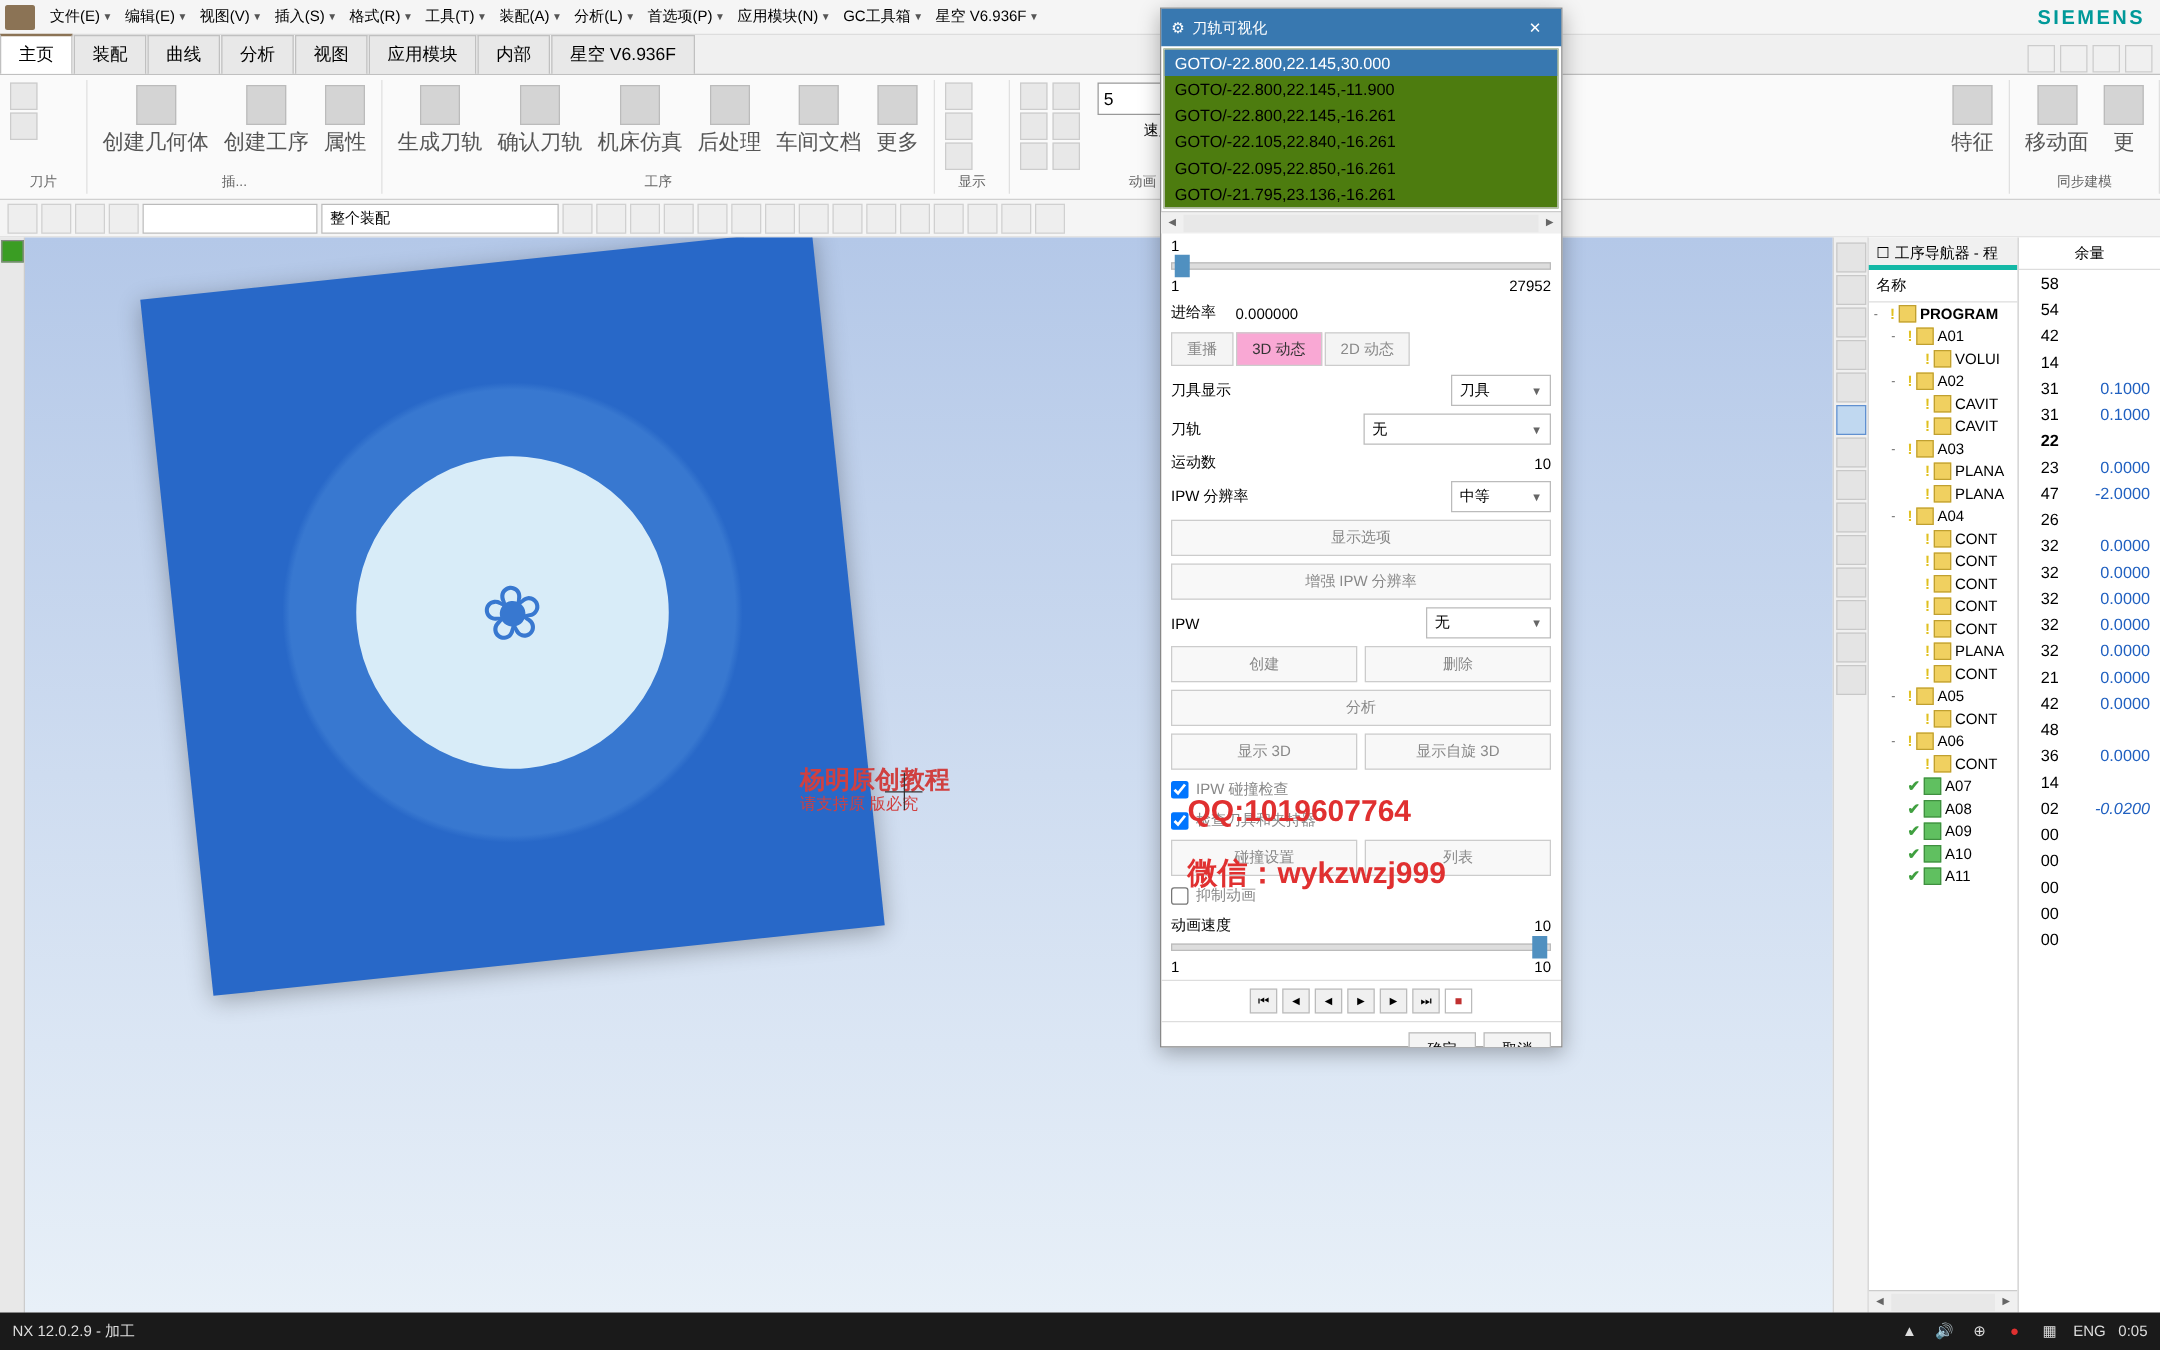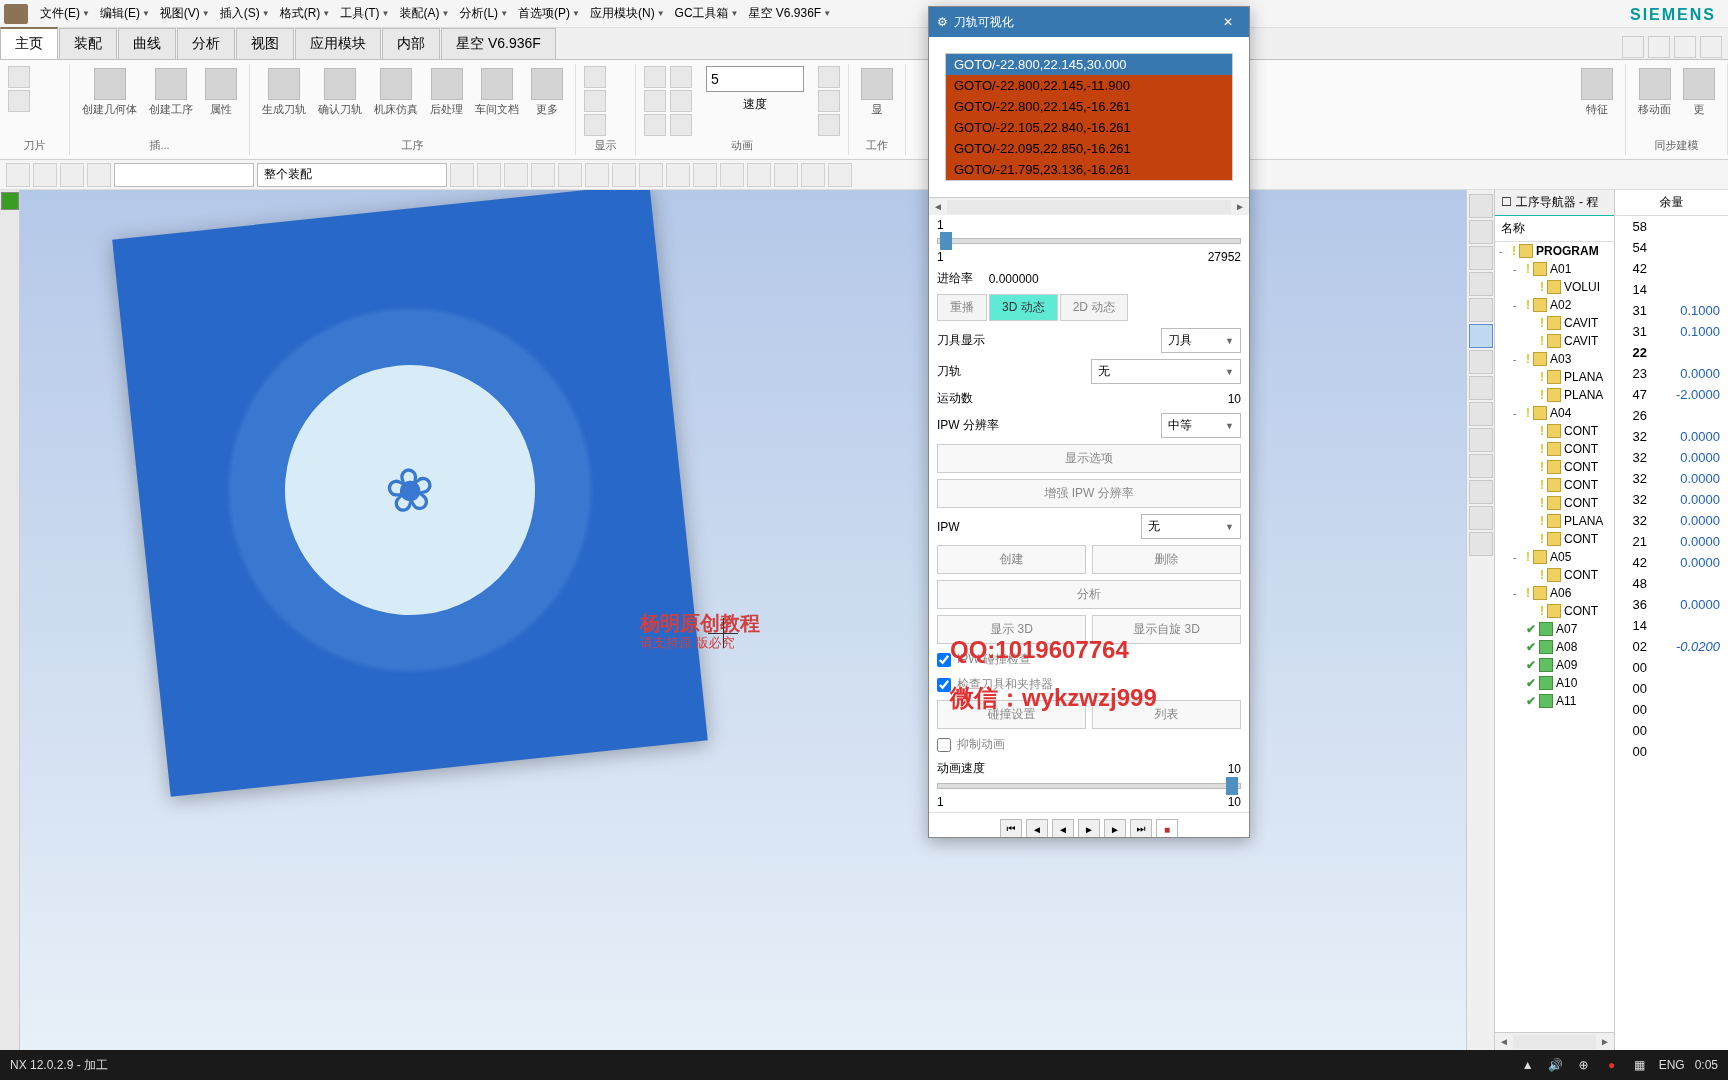--- a/index.html
+++ b/index.html
@@ -11,21 +11,21 @@
 .siemens{position:absolute;right:12px;top:6px;color:#009999;font-weight:bold;font-size:16px;letter-spacing:2px}
 .tabbar{height:32px;background:#f0f0f0;display:flex;align-items:flex-end;border-bottom:1px solid #c0c0c0}
 .tabbar .tab{padding:6px 14px;background:#e8e8e8;border:1px solid #c0c0c0;border-bottom:none;margin-right:1px;cursor:pointer;font-size:14px}
 .tabbar .tab.active{background:#fff;border-top:2px solid #8b7355}
 .ribbon{height:100px;background:#fafafa;border-bottom:1px solid #d0d0d0;display:flex;padding:4px 0}
 .ribbon-group{border-right:1px solid #e0e0e0;padding:2px 8px;display:flex;flex-direction:column;justify-content:space-between;position:relative}
 .ribbon-group .group-label{font-size:11px;color:#666;text-align:center;margin-top:auto}
 .ribbon-group .tools{display:flex;gap:4px;flex:1}
 .ribbon-btn{display:flex;flex-direction:column;align-items:center;padding:2px 4px;cursor:pointer;min-width:40px}
 .ribbon-btn .icon{width:32px;height:32px;background:#d4d4d4;border:1px solid #bbb;margin-bottom:2px}
-.ribbon-btn span{font-size:11px;color:#555;white-space:nowrap}
+.ribbon-btn span{font-size:17px;color:#555;white-space:nowrap}
 .ribbon-small-col{display:flex;flex-direction:column;gap:2px}
 .ribbon-small-btn{width:22px;height:22px;background:#e8e8e8;border:1px solid #ccc;cursor:pointer}
 .speed-input{width:98px;height:26px;border:1px solid #999;padding:2px 4px;font-size:14px}
 .qat{height:30px;background:#f5f5f5;display:flex;align-items:center;padding:2px 6px;gap:3px;border-bottom:1px solid #ddd}
 .qat-btn{width:24px;height:24px;background:#eee;border:1px solid #d0d0d0;cursor:pointer}
 .qat-combo{width:190px;height:24px;border:1px solid #bbb;padding:2px 6px}
 .main-area{position:absolute;top:190px;left:0;right:0;bottom:30px;display:flex}
 .tab-strip-left{width:20px;background:#e8e8e8;border-right:1px solid #ccc}
 .tab-strip-left .mini-tab{width:18px;height:18px;background:#3a9d23;margin:2px auto;border:1px solid #888}
 .viewport{flex:1;background:linear-gradient(#b4c8e8,#e8f0f8);position:relative;overflow:hidden}
@@ -35,44 +35,44 @@
 .watermark1{position:absolute;left:620px;top:420px;color:#d04040;font-size:20px;font-weight:bold}
 .watermark2{position:absolute;left:620px;top:444px;color:#d04040;font-size:13px}
 .crosshair{position:absolute;left:688px;top:428px;width:30px;height:30px;pointer-events:none}
 .crosshair::before,.crosshair::after{content:"";position:absolute;background:#333}
 .crosshair::before{left:50%;top:0;width:1px;height:100%}
 .crosshair::after{top:50%;left:0;height:1px;width:100%}
 .side-toolbar{width:28px;background:#f0f0f0;border-left:1px solid #ccc;display:flex;flex-direction:column;gap:2px;padding:4px 2px}
 .side-toolbar .tbtn{width:24px;height:24px;background:#e4e4e4;border:1px solid #c8c8c8}
 .side-toolbar .tbtn.active{background:#c0d8f0;border-color:#6090d0}
 .nav-panel{width:120px;background:#fff;border-left:1px solid #ccc;display:flex;flex-direction:column}
-.nav-header{height:26px;background:#f0f0f0;padding:4px 6px;border-bottom:1px solid #14b8a6;font-size:12px;white-space:nowrap;overflow:hidden}
+.nav-header{height:26px;background:#f0f0f0;padding:4px 6px;border-bottom:4px solid #14b8a6;font-size:12px;white-space:nowrap;overflow:hidden}
 .nav-col-header{height:26px;padding:4px 6px;border-bottom:1px solid #ddd;font-size:12px}
 .nav-tree{flex:1;overflow:auto;font-size:12px}
 .tree-item{padding:2px 4px;display:flex;align-items:center;gap:3px;white-space:nowrap;cursor:pointer}
 .tree-item .exp{width:10px;color:#666;font-size:10px}
 .tree-item .ficon{width:14px;height:14px;background:#f0d060;border:1px solid #c0a030;display:inline-block}
 .tree-item .ficon.green{background:#60c060;border-color:#409040}
 .tree-item .status{color:#e0c020;font-weight:bold}
 .tree-item .status.ok{color:#40a040}
 .dialog{position:absolute;left:928px;top:6px;width:322px;background:#fff;border:1px solid #888;box-shadow:0 4px 16px rgba(0,0,0,0.3);z-index:100}
 .dialog-title{height:30px;background:#3878b0;color:#fff;display:flex;align-items:center;padding:0 8px;font-size:14px}
 .dialog-title .gear{margin-right:6px}
 .dialog-title .close{margin-left:auto;cursor:pointer;padding:2px 8px}
 .dialog-body{padding:0;max-height:800px;overflow:auto}
-.goto-list{background:#c2410c;border:1px solid #ccc;margin:16px}
+.goto-list{background:#4d7c0f;border:1px solid #ccc;margin:2px}
 .goto-item{padding:3px 8px;font-size:13px;cursor:pointer}
 .goto-item.sel{background:#3878b0;color:#fff}
 .dlg-row{display:flex;align-items:center;padding:3px 8px;gap:6px;font-size:13px}
 .dlg-row .val{margin-left:auto}
 .dlg-slider{flex:1;height:6px;background:#ddd;position:relative;border:1px solid #bbb}
 .dlg-slider .thumb{position:absolute;width:12px;height:18px;background:#5090c0;top:-7px;left:2px}
 .dlg-tabs{display:flex;gap:2px;padding:4px 8px}
 .dlg-tab{padding:4px 12px;border:1px solid #ccc;background:#f4f4f4;cursor:pointer;font-size:12px;color:#888}
-.dlg-tab.active{background:#5eead4;color:#333}
+.dlg-tab.active{background:#f9a8d4;color:#333}
 .dlg-combo{border:1px solid #bbb;padding:3px 6px;display:flex;align-items:center;min-width:80px}
 .dlg-combo .arrow{margin-left:auto;font-size:9px;color:#666}
 .dlg-btn{flex:1;padding:5px;border:1px solid #ccc;background:#f8f8f8;text-align:center;cursor:pointer;color:#888}
 .dlg-check{display:flex;align-items:center;gap:6px;padding:4px 8px;color:#888}
 .dlg-check input{width:14px;height:14px}
 .dlg-overlay-text{position:absolute;font-size:24px;font-weight:bold;color:#e03030;z-index:101;pointer-events:none}
 .playback{display:flex;justify-content:center;gap:4px;padding:6px;border-top:1px solid #ddd}
 .play-btn{width:22px;height:20px;border:1px solid #bbb;background:#f0f0f0;cursor:pointer;font-size:10px;display:flex;align-items:center;justify-content:center}
 .play-btn.stop{background:#fff;color:#c03030}
 .dlg-footer{display:flex;justify-content:flex-end;gap:6px;padding:8px;border-top:1px solid #ddd}

